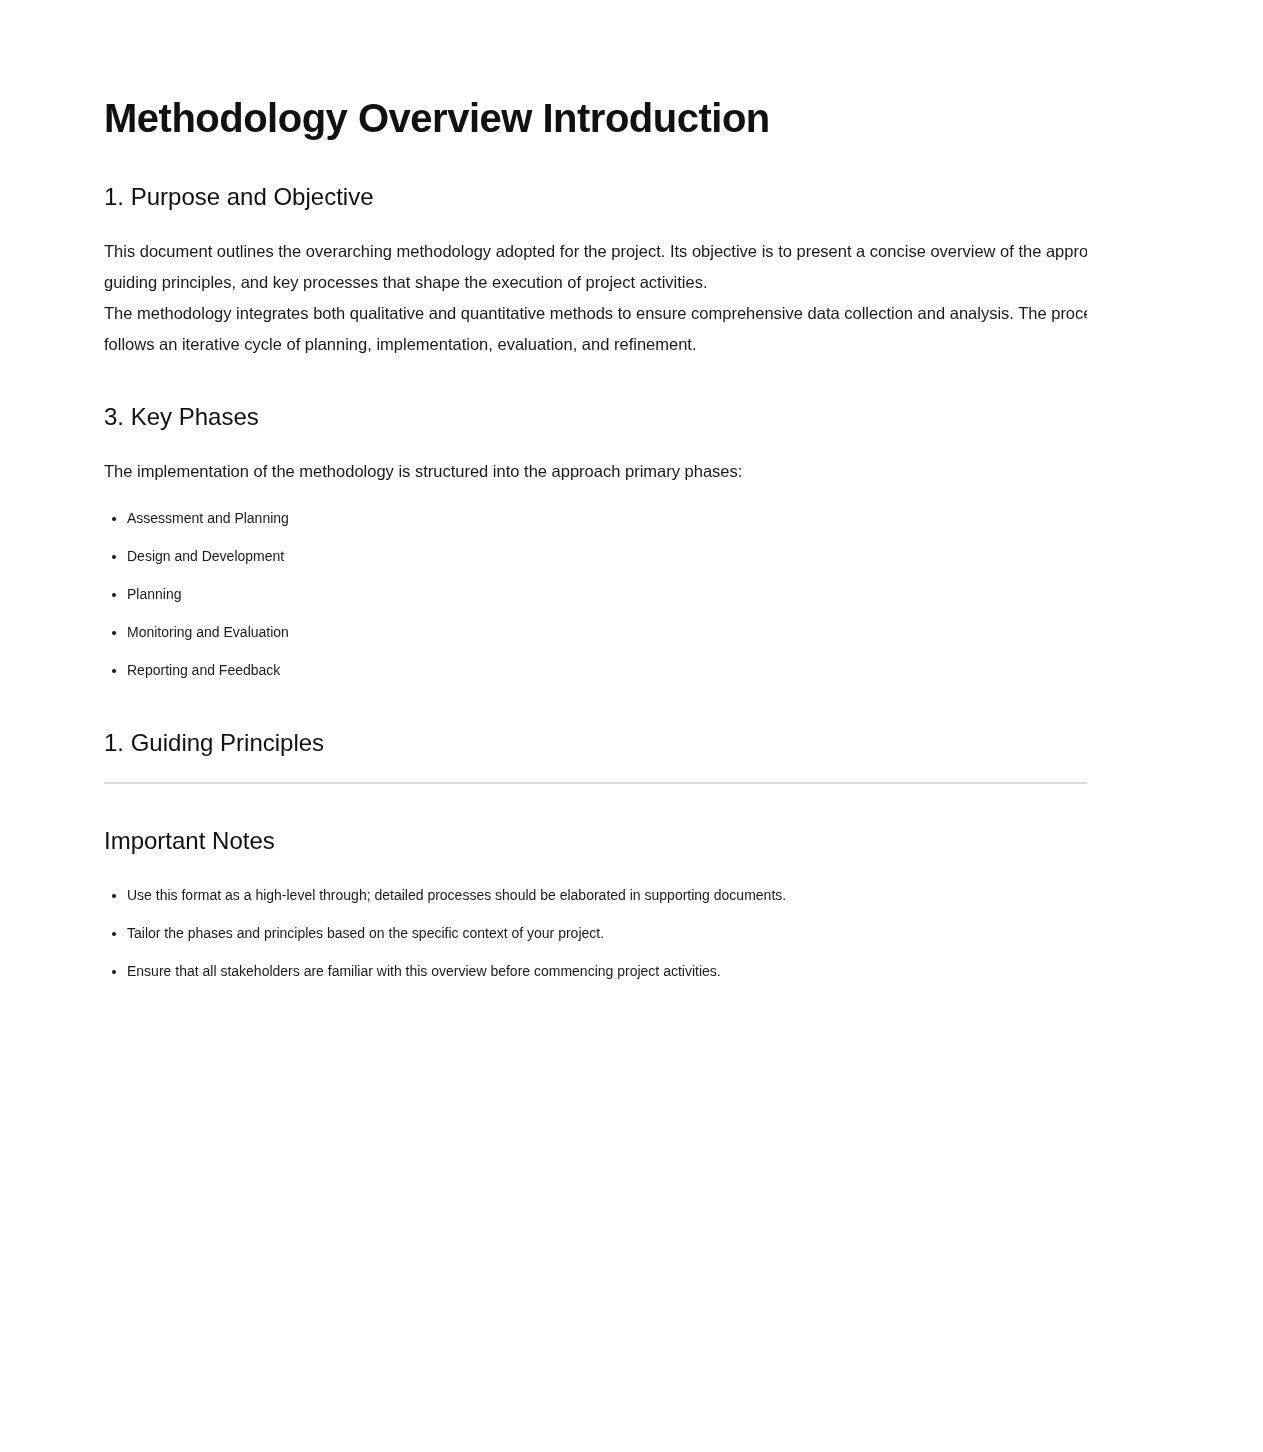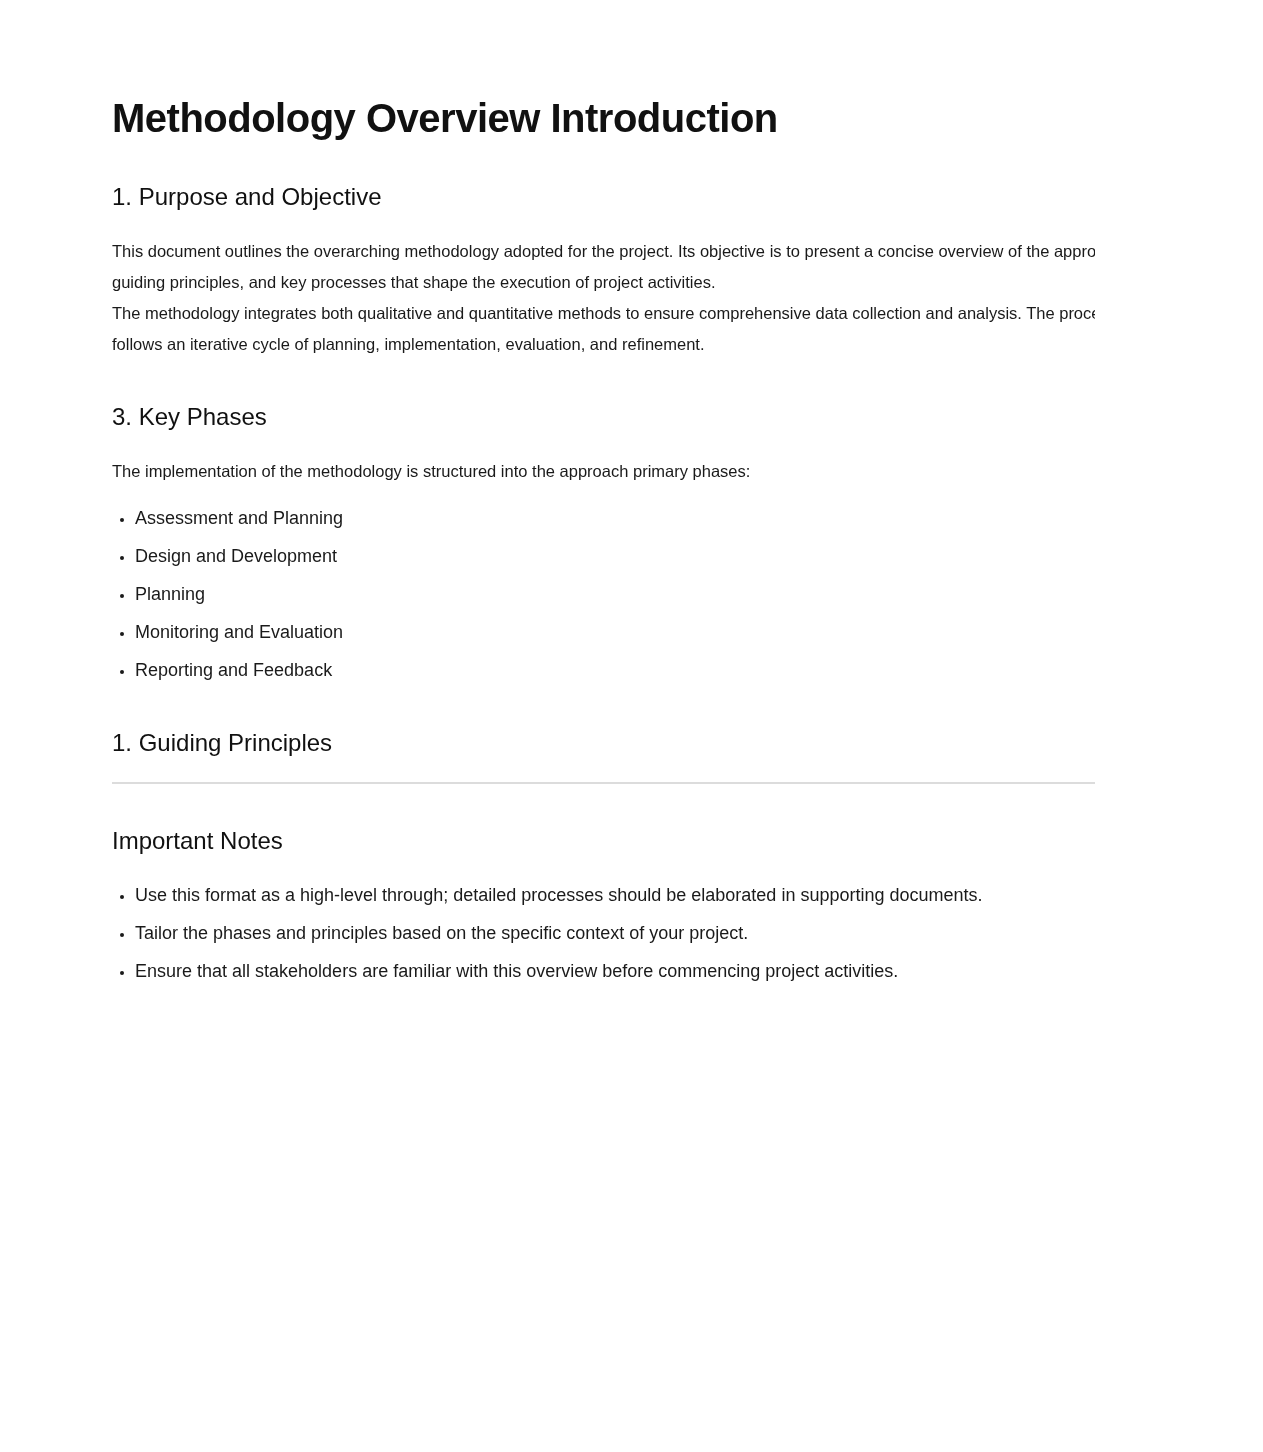--- a/index.html
+++ b/index.html
@@ -11,21 +11,20 @@
     width: 1263px;
     height: 1452px;
     font-family: "Liberation Sans", sans-serif;
     color: #1a1a1a;
     overflow: hidden;
   }
   .doc-clip {
     width: 1087px;
     height: 1301px;      
     overflow: hidden;
-    padding-left: 8px;
   }
   .doc {
     width: 1056px;
     margin-left: 104px;
     padding-top: 96px;
   }
   h1.doc-title {
     margin: 0;
     font-size: 40px;
     line-height: 44px;
@@ -45,21 +44,21 @@
     font-size: 16.5px;
     line-height: 31px;
     font-weight: 400;
   }
   ul.bullet-list {
     margin: 16px 0 0 0;
     padding-left: 23px;
     list-style: disc outside;
   }
   ul.bullet-list li {
-    font-size: 18px;
+    font-size: 14px;
     line-height: 31px;
     margin-bottom: 7px;
   }
   ul.bullet-list li::marker {
     font-size: 13px;
     color: #1a1a1a;
   }
   hr.divider {
     border: none;
     height: 2px;

